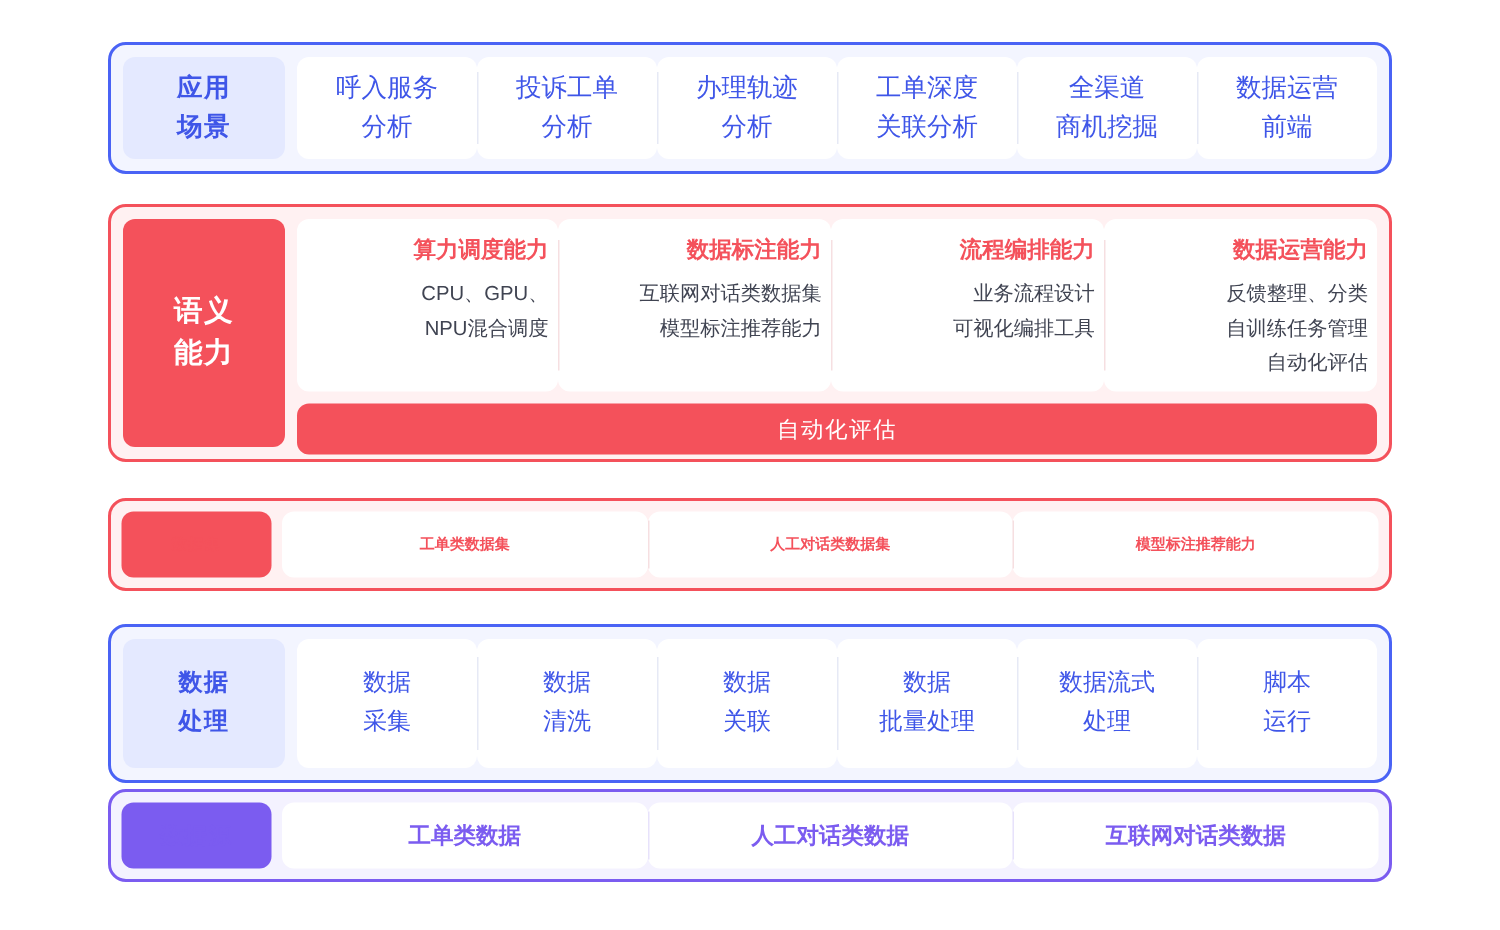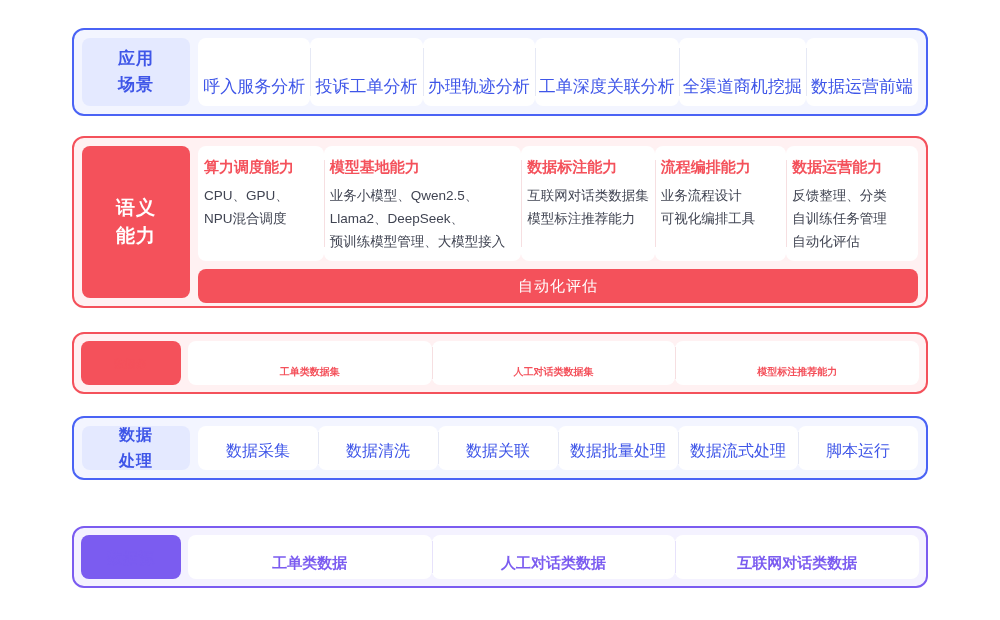--- a/index.html
+++ b/index.html
@@ -82,21 +82,22 @@
     display: flex;
     align-items: stretch;
     margin: 8px 8px 8px 0;
     gap: 0;
   }
   .cell {
     flex: 1 1 0;
     background: #ffffff;
     border-radius: 8px;
     display: flex;
-    align-items: flex-end;
+    flex-direction: column;
+    align-items: center;
     justify-content: center;
     text-align: center;
     padding: 6px 4px;
     position: relative;
   }
   .cell + .cell::before {
     content: "";
     position: absolute;
     left: 0; top: 14%;
     height: 72%;
@@ -127,21 +128,21 @@
   .sem-cells {
     flex: 1 1 auto;
     display: flex;
     align-items: stretch;
   }
   .sem-cell {
     flex: 1 1 0;
     background: #ffffff;
     border-radius: 8px;
     padding: 10px 6px 8px;
-    text-align: left;
+    text-align: right;
     position: relative;
   }
   .sem-cell + .sem-cell::before {
     content: "";
     position: absolute;
     left: 0; top: 12%;
     height: 76%;
     border-left: 1px solid #f6dfe1;
   }
   .sem-title {
@@ -178,21 +179,21 @@
   #row-dataset .label-chip { flex: 0 0 100px; margin: 7px; }
   #row-dataset .cells { margin: 7px 7px 7px 0; }
   #row-dataset .cell-line {
     color: #f4515b;
     font-size: 10px;
     font-weight: bold;
   }
   #row-dataset .cell + .cell::before { border-left-color: #f6dfe1; }
 
   
-  #row-proc { top: 416px; height: 64px; }
+  #row-proc { top: 416px; height: 106px; }
   #row-proc .cell-line {
     color: #3f56e8;
     font-size: 16px;
     line-height: 26px;
   }
 
   
   #row-source { top: 526px; height: 62px; }
   #row-source .label-chip { flex: 0 0 100px; margin: 7px; }
   #row-source .cells { margin: 7px 7px 7px 0; }
@@ -246,28 +247,20 @@
       <span class="cell-line">语义</span>
       <span class="cell-line">能力</span>
     </div>
     <div class="sem-body">
       <div class="sem-cells">
         <div class="sem-cell w-narrow">
           <div class="sem-title">算力调度能力</div>
           <div class="sem-desc">
             <span>CPU、GPU、</span>
             <span>NPU混合调度</span>
-          </div>
-        </div>
-        <div class="sem-cell w-wide">
-          <div class="sem-title">模型基地能力</div>
-          <div class="sem-desc">
-            <span>业务小模型、Qwen2.5、</span>
-            <span>Llama2、DeepSeek、</span>
-            <span>预训练模型管理、大模型接入</span>
           </div>
         </div>
         <div class="sem-cell">
           <div class="sem-title">数据标注能力</div>
           <div class="sem-desc">
             <span>互联网对话类数据集</span>
             <span>模型标注推荐能力</span>
           </div>
         </div>
         <div class="sem-cell">

